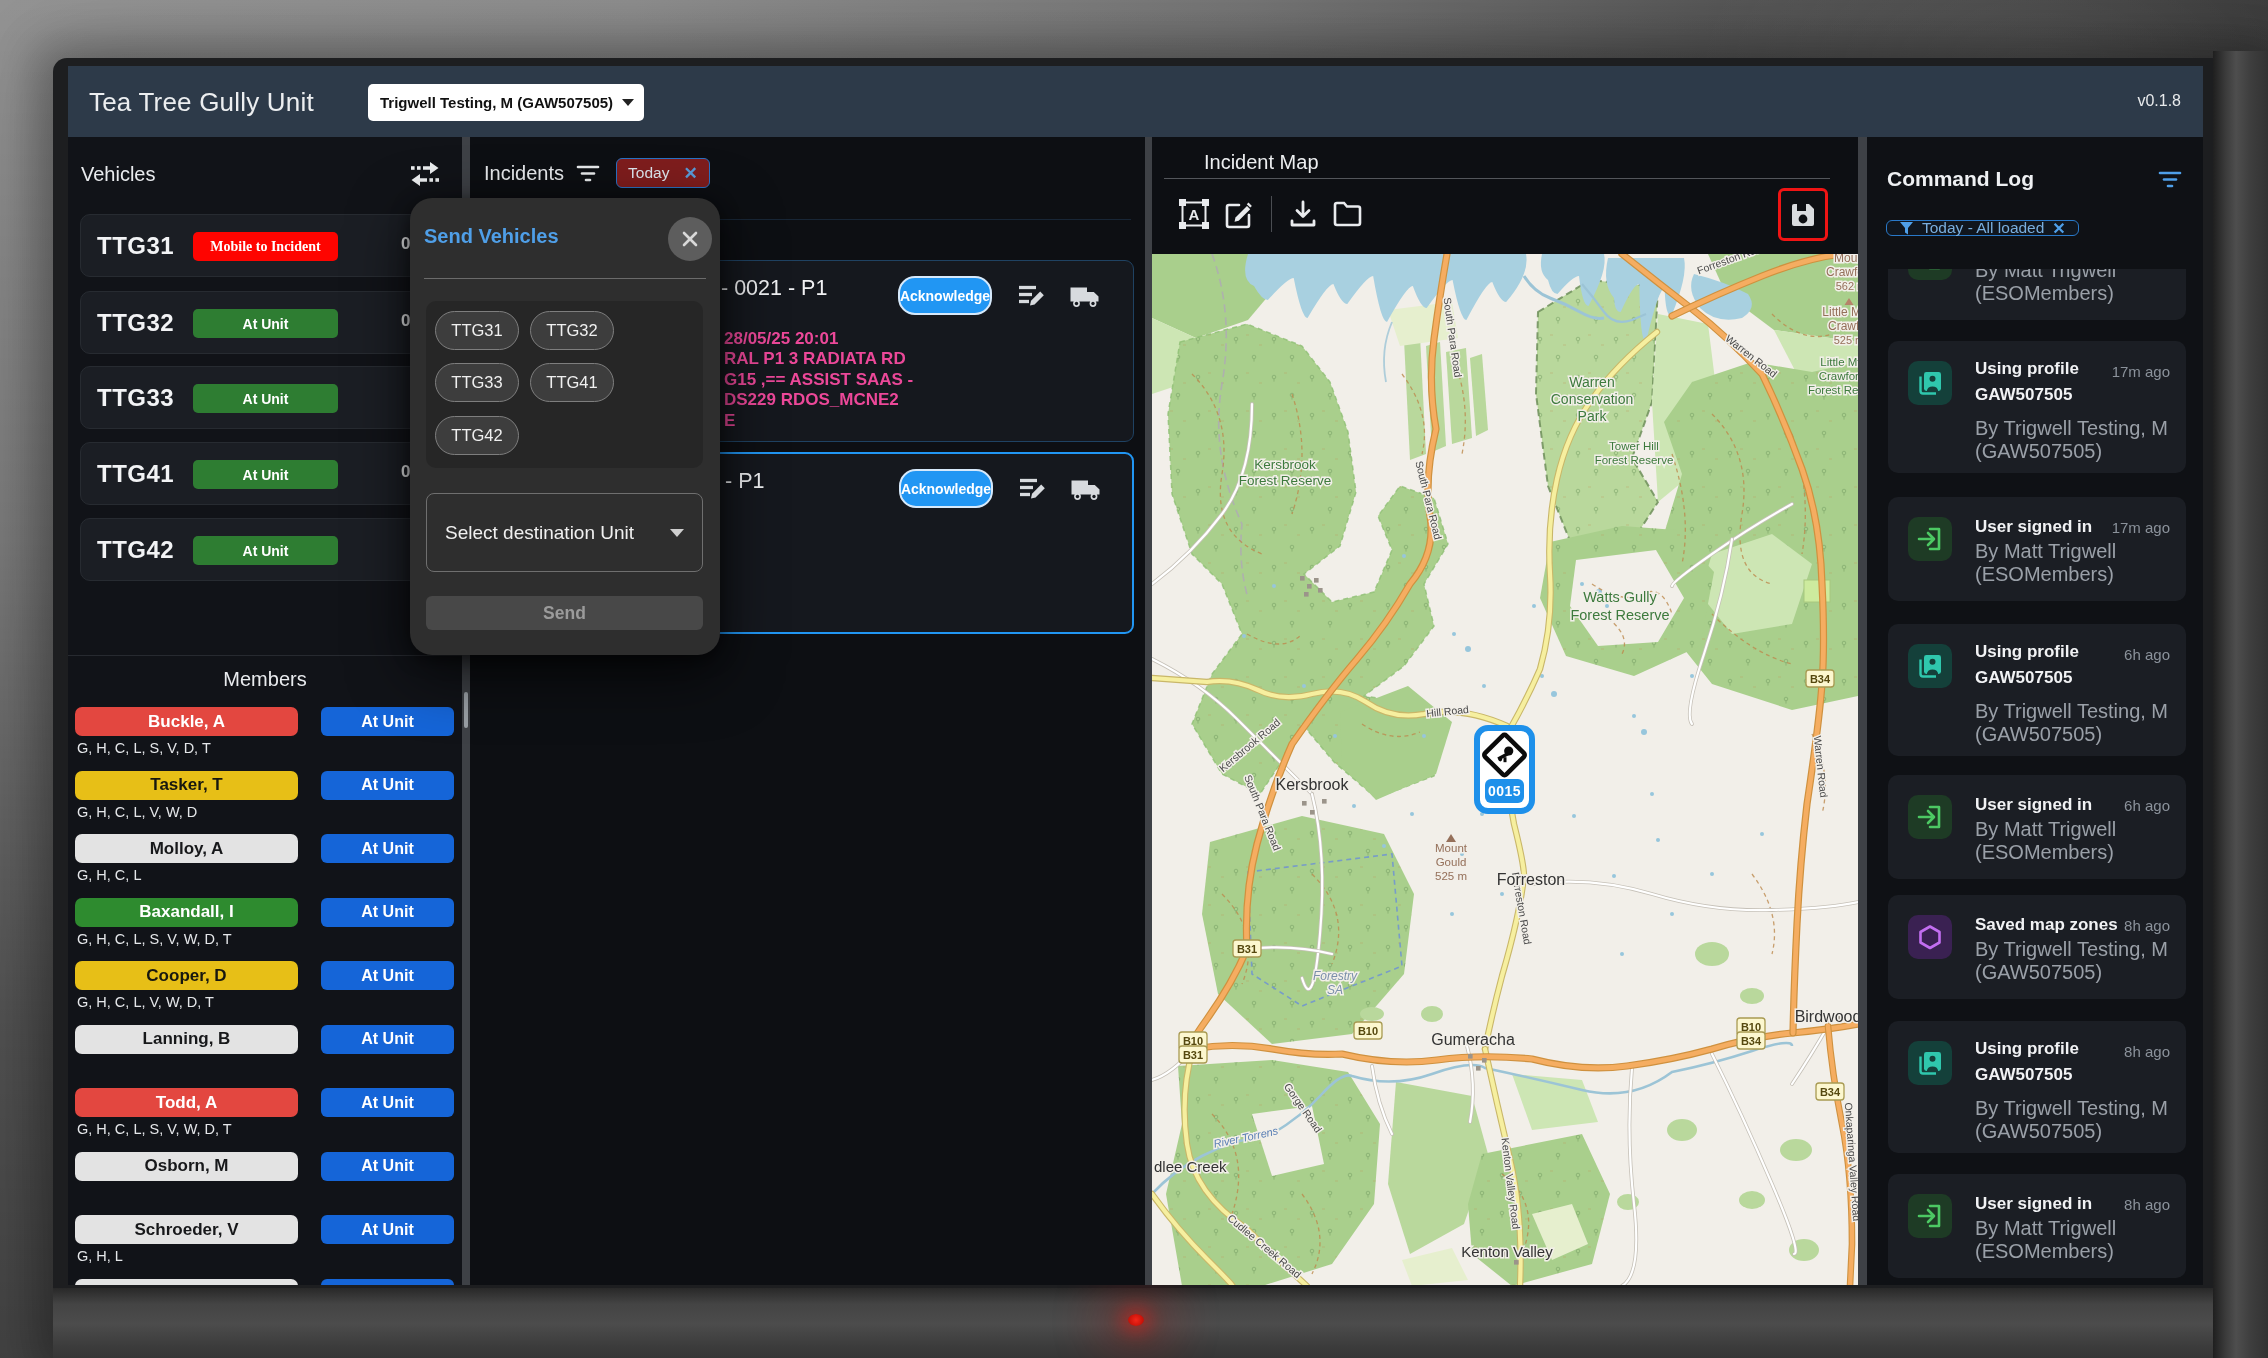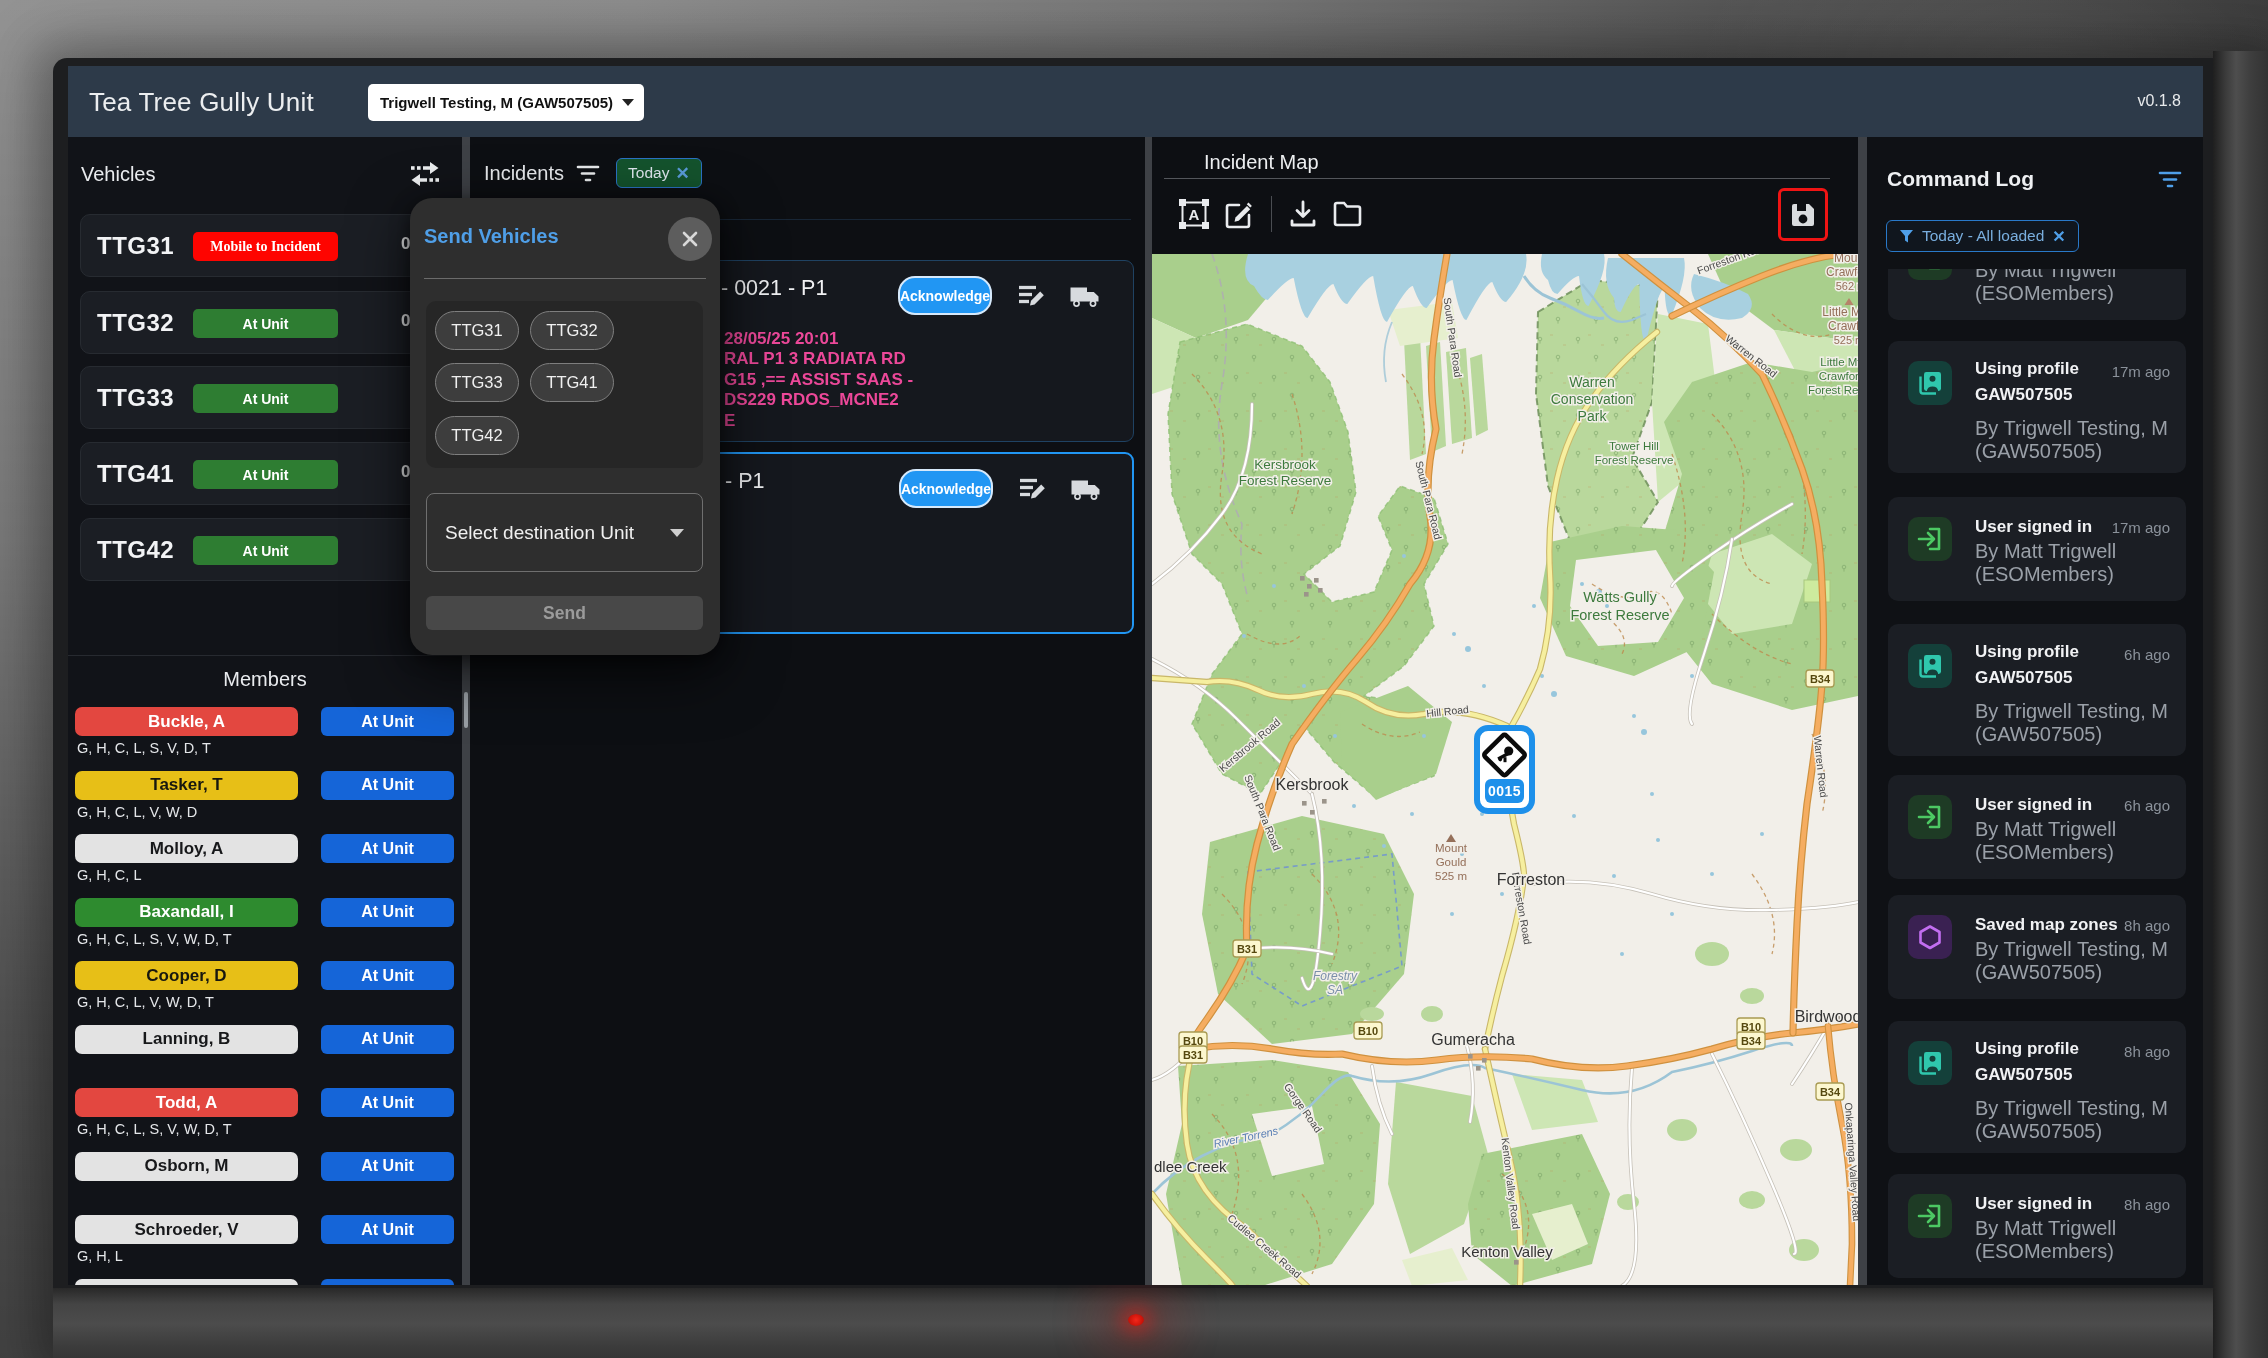--- a/index.html
+++ b/index.html
@@ -53,21 +53,21 @@
     display:flex; align-items:center; justify-content:center; font-size:17px; font-weight:700; }
   .mem-status { position:absolute; left:246px; top:0; width:133px; height:29px; border-radius:6px; background:#1565d8;
     display:flex; align-items:center; justify-content:center; font-size:16px; font-weight:700; color:#fff; }
   .mem-quals { position:absolute; left:2px; top:33px; font-size:14.5px; color:#e4e6e9; }
 
   
   .panel-inc { position:absolute; left:402px; top:71px; width:675px; bottom:0; background:#0d0f13; }
   .inc-head { position:absolute; left:14px; top:21px; height:30px; display:flex; align-items:center; }
   .inc-head .sec-title { margin-right:11px; }
   .inc-head svg { margin-right:15px; }
-  .chip { display:flex; align-items:center; gap:6px; border:1.5px solid #2a72c4; background:#14532d; border-radius:6px;
+  .chip { display:flex; align-items:center; gap:14px; border:1.5px solid #2a72c4; background:#7f1d1d; border-radius:6px;
     color:#dfe7ef; font-size:15.5px; padding:0 11px; height:30px; }
   .chip .x { color:#5a9bd8; font-size:17px; font-weight:700; line-height:1; }
   .inc-sep { position:absolute; left:14px; right:14px; top:82px; height:1px; background:#182636; }
   .inc-card { position:absolute; left:17px; width:647px; height:182px; background:#15181e; border-radius:9px; }
   .inc-title { position:absolute; top:15px; font-size:21.5px; font-weight:500; color:#f0f1f3; }
   .ack-btn { position:absolute; left:410px; top:15px; width:94px; height:39px; background:#2196f3; border:2px solid #d6e9fb;
     border-radius:17px; color:#fff; font-size:14px; font-weight:700; display:flex; align-items:center; justify-content:center; }
   .inc-lines { position:absolute; top:68px; font-size:17px; font-weight:700; color:#ec4899; line-height:20.4px; white-space:pre; }
   .icon-btn { position:absolute; width:34px; height:34px; display:flex; align-items:center; justify-content:center; }
 
@@ -85,21 +85,21 @@
   
   .mk-box { position:absolute; left:322px; top:471px; width:61px; height:89px; border:6px solid #1e90ea; border-radius:14px;
     background:#fff; }
   .mk-badge { position:absolute; left:5px; top:48px; width:39px; height:24px; background:#1e90ea; border-radius:6px;
     color:#fff; font-size:14px; font-weight:700; display:flex; align-items:center; justify-content:center; letter-spacing:0.5px; }
 
   
   .panel-cmd { position:absolute; left:1799px; top:71px; width:336px; bottom:0; background:#0f1115; }
   .cmd-head { position:absolute; left:20px; top:30px; right:20px; display:flex; align-items:center; }
   .cmd-title { font-size:21px; font-weight:700; color:#eef0f2; }
-  .cmd-chip { position:absolute; left:19px; top:83px; height:32px; display:inline-flex; align-items:center; gap:8px;
+  .cmd-chip { position:absolute; left:19px; top:83px; height:16px; display:inline-flex; align-items:center; gap:8px;
     border:1.5px solid #2979c9; border-radius:6px; background:#10161e; padding:0 12px; color:#79aede; font-size:15.5px; }
   .cmd-list { position:absolute; left:0; right:0; top:132px; bottom:0; overflow:hidden; }
   .cmd-card { position:absolute; left:21px; width:298px; background:#1b1e24; border-radius:10px; }
   .cmd-ico { position:absolute; left:20px; top:20px; width:44px; height:44px; border-radius:10px; display:flex; align-items:center; justify-content:center; }
   .cmd-t { position:absolute; left:87px; right:58px; font-size:17px; font-weight:700; color:#f1f2f4; line-height:26px; white-space:pre-line; }
   .cmd-time { position:absolute; right:16px; top:22px; font-size:15px; color:#8b929b; }
   .cmd-by { position:absolute; left:87px; font-size:20px; color:#9aa0a8; line-height:23px; }
 
   
   .modal { position:absolute; left:342px; top:132px; width:310px; height:457px; background:#2e2e2e; border-radius:22px;

